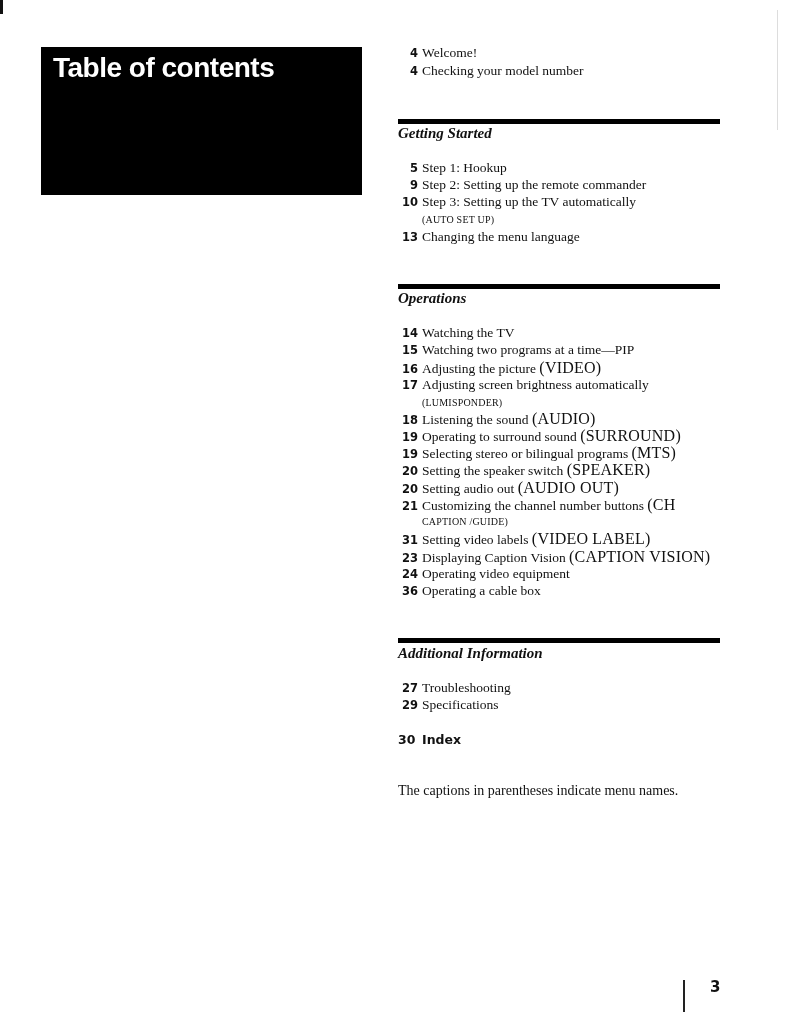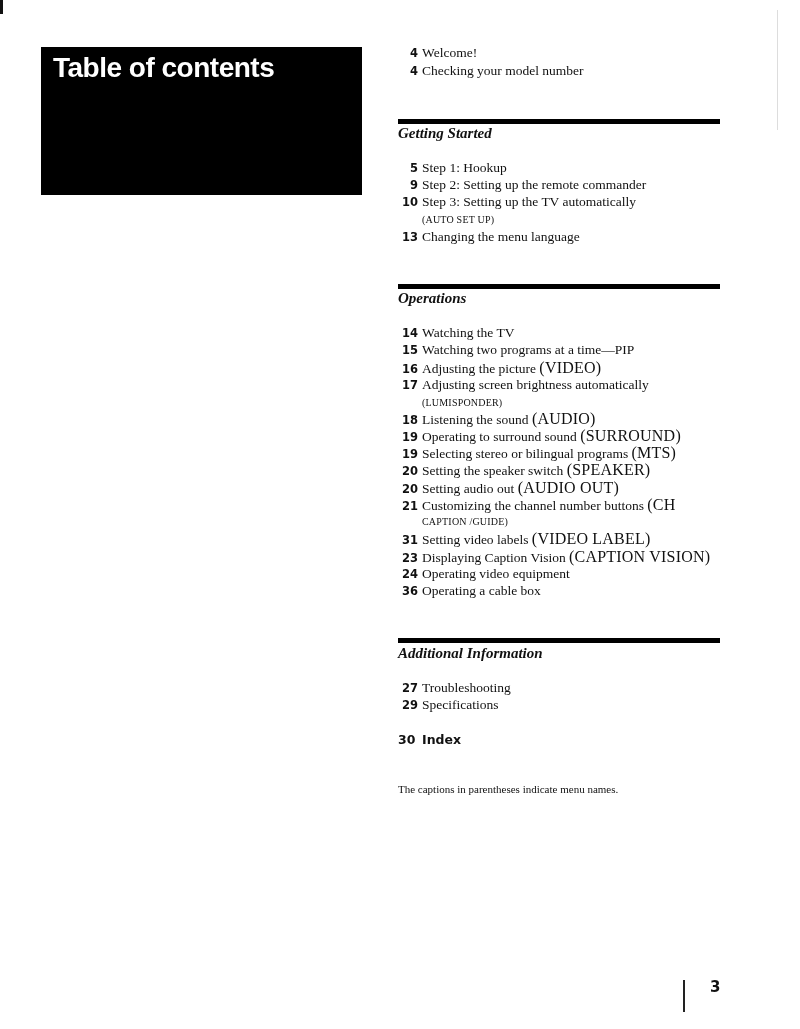--- a/index.html
+++ b/index.html
@@ -23,21 +23,21 @@
   }
   .sc { font-size:16px; letter-spacing:0.2px; }
   .cont { position:absolute; left:24px; font-size:10px; line-height:14px; letter-spacing:0.2px; }
   .rule { position:absolute; left:0; width:322px; height:5px; background:#000; }
   .section-title {
     position:absolute; left:0; margin:0; font-family:Liberation Serif, serif;
     font-weight:bold; font-style:italic; font-size:15px;
   }
   .index-entry { position:absolute; left:0; font-family:"DejaVu Sans", sans-serif; font-weight:bold; font-size:12.5px; }
   .index-entry .n { display:inline-block; width:20px; margin-right:4px; }
-  .footnote { position:absolute; left:0; font-size:11px;text-align:right; }
+  .footnote { position:absolute; left:0; font-size:14px;text-align:right; }
   .page-bar { position:absolute; left:683px; top:980px; width:2px; height:32px; background:#222; }
   .page-num { position:absolute; left:710px; top:978px; font-family:"DejaVu Sans", sans-serif; font-weight:bold; font-size:15px; }
   .edge-line { position:absolute; left:777px; top:10px; width:1px; height:120px; background:#ddd; }
 </style>
 </head>
 <body>
 
 <div class="corner-mark"></div>
 <div class="edge-line"></div>
 

